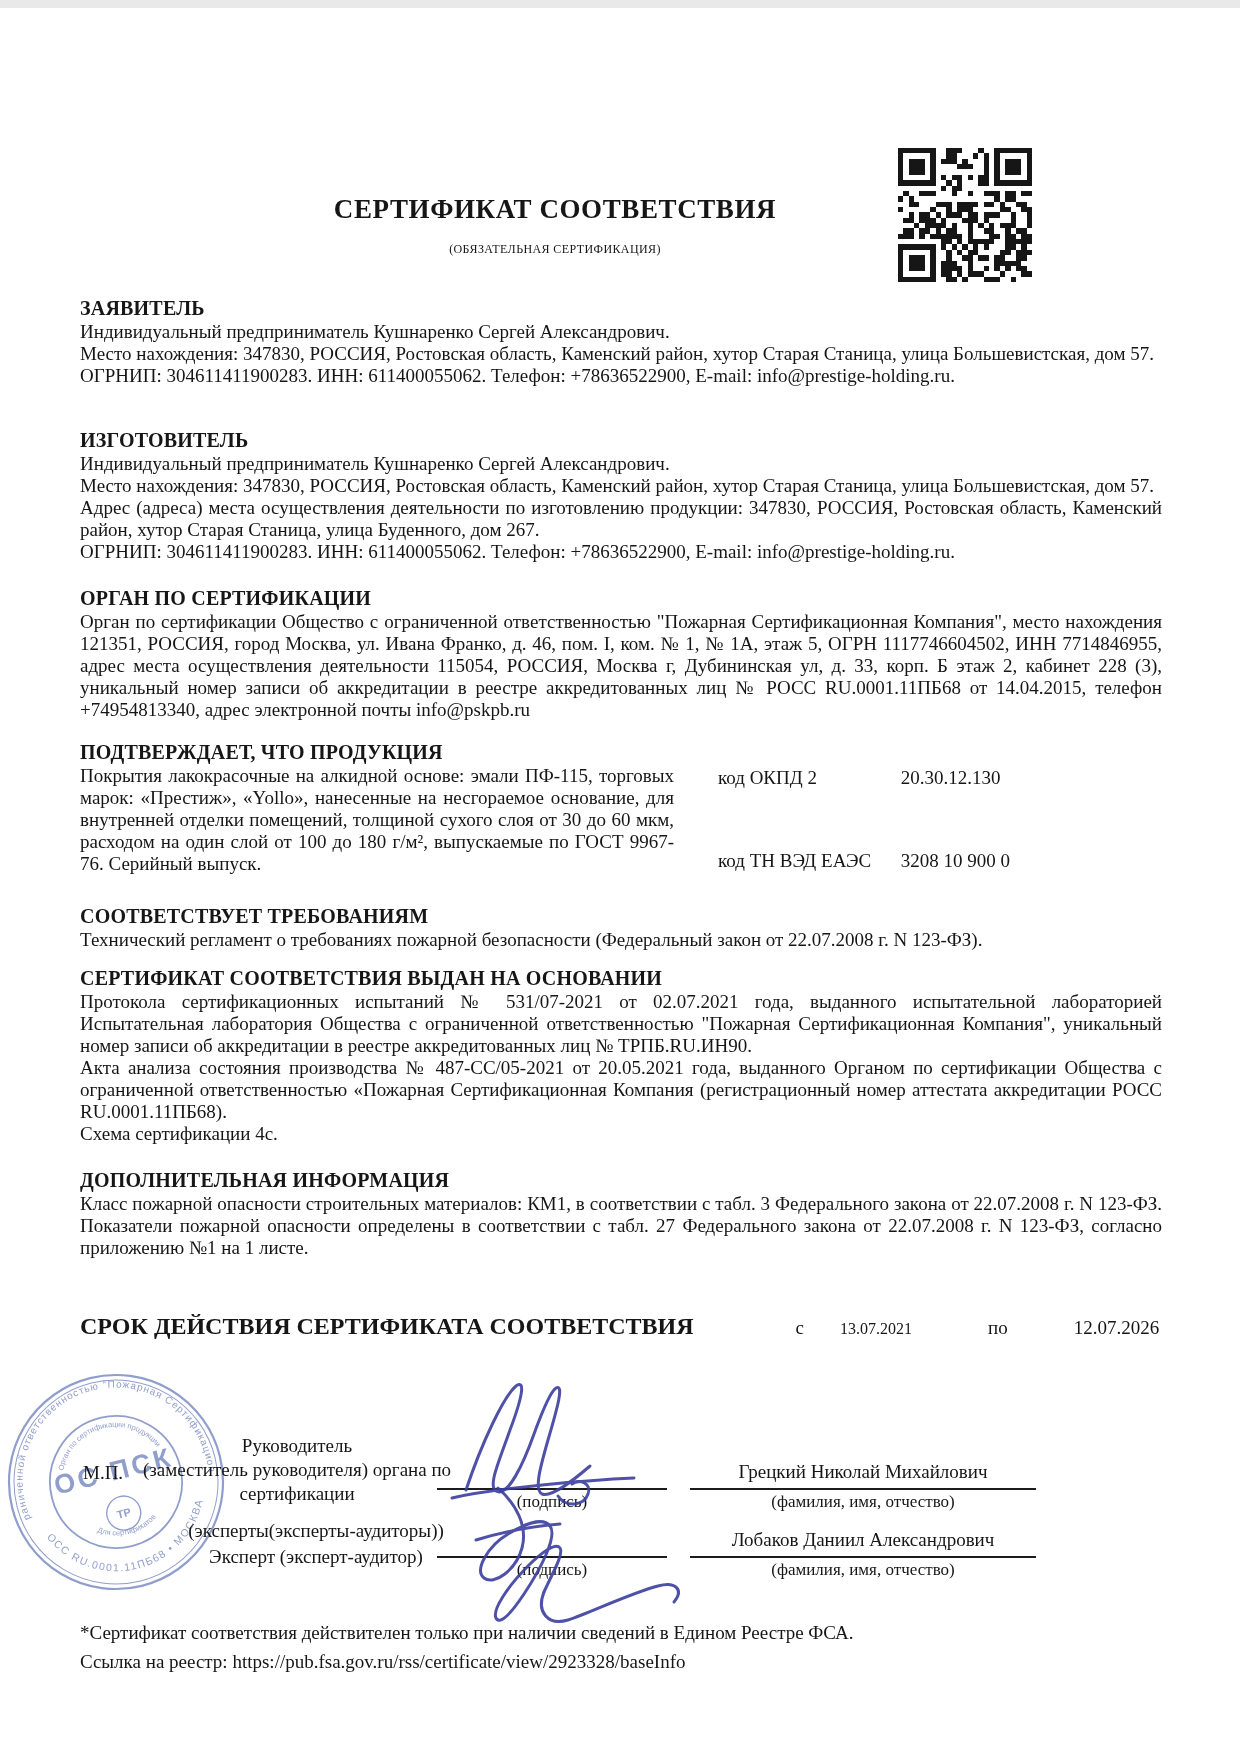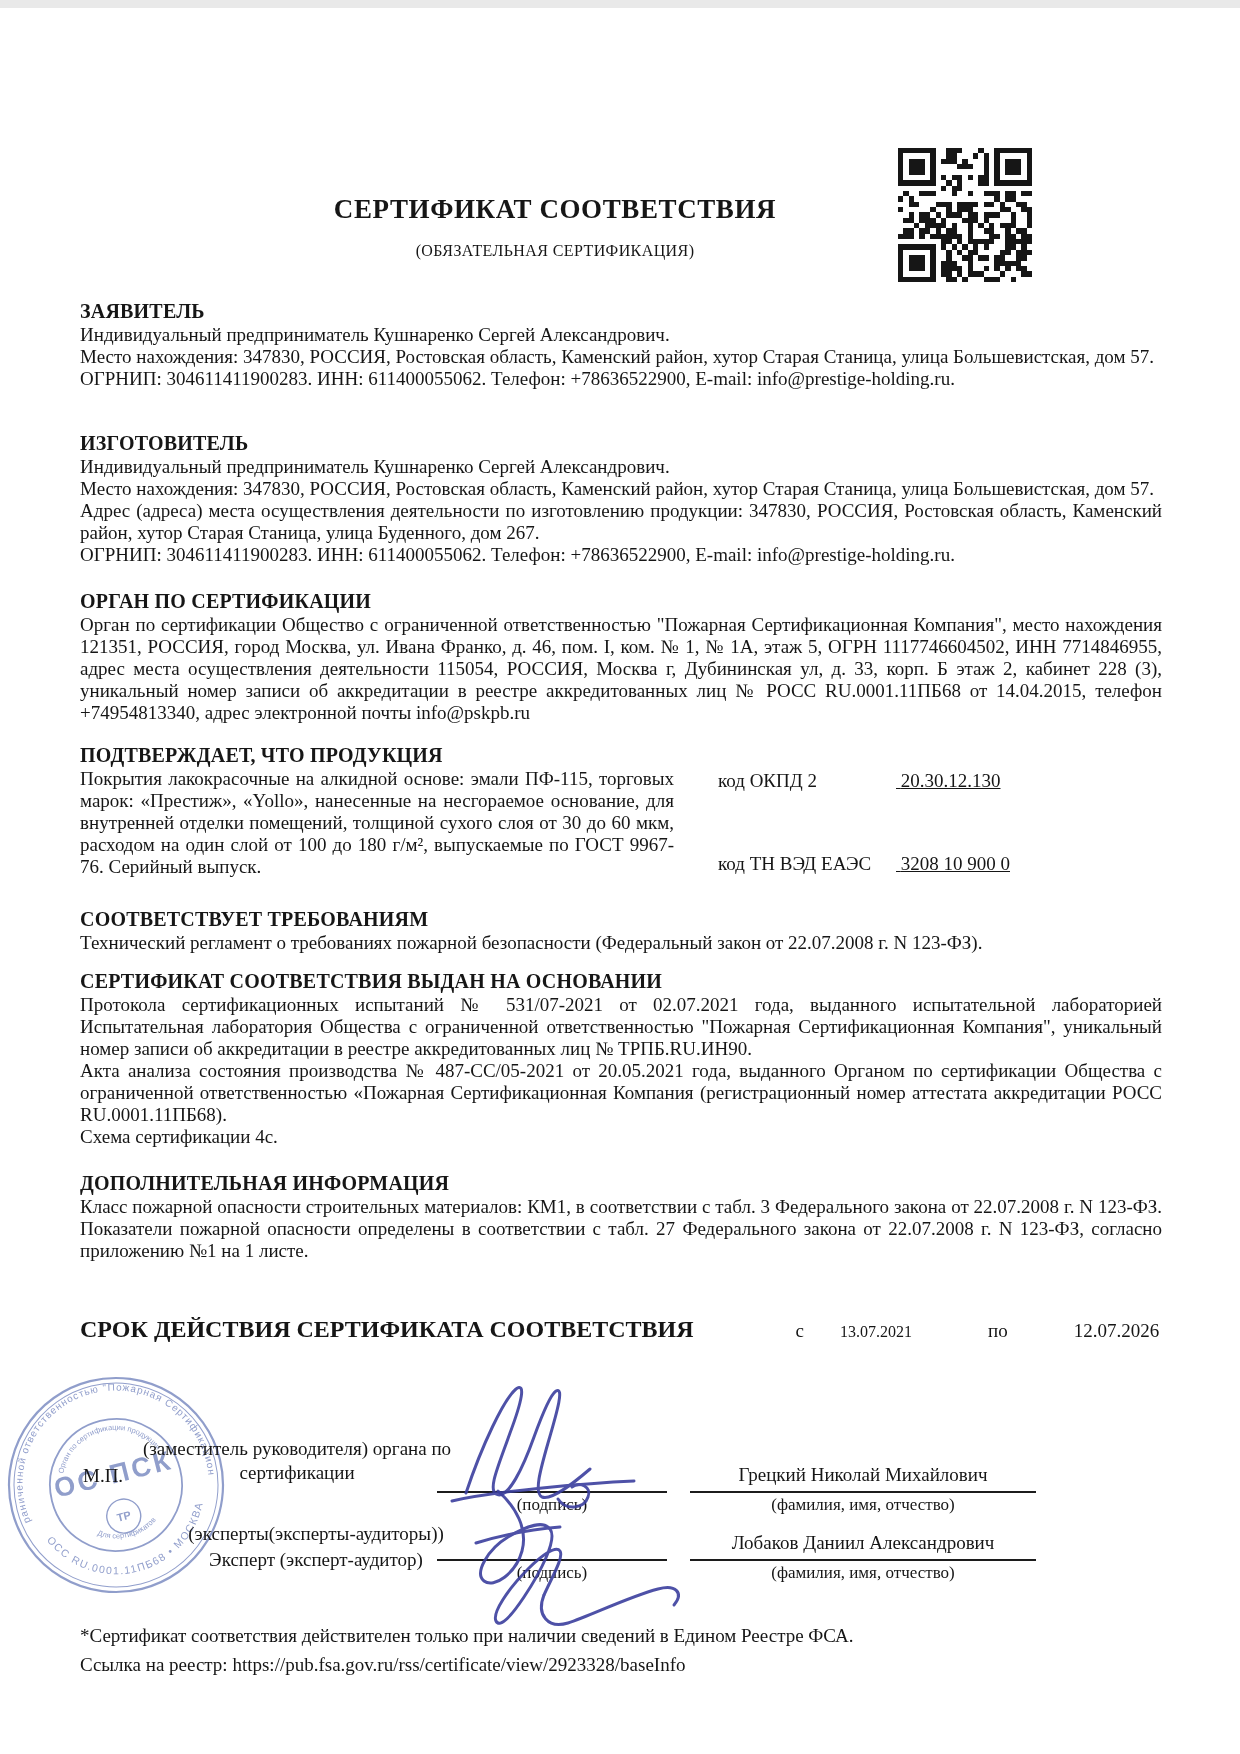--- a/index.html
+++ b/index.html
@@ -3,40 +3,40 @@
 <meta charset="utf-8">
 <style>
   html,body{margin:0;padding:0;background:#e9e9e9;}
   .page{position:relative;width:1240px;height:1754px;background:#ffffff;margin:8px auto;
         font-family:"Liberation Serif","DejaVu Serif",serif;color:#161616;overflow:hidden;}
   .content{position:absolute;left:80px;top:186px;width:1082px;}
 
   
   .head-block{width:950px;text-align:center;}
   .doc-title{font-size:27px;font-weight:bold;letter-spacing:.6px;}
-  .doc-subtitle{margin-top:17px;font-size:16px;letter-spacing:.4px;}
+  .doc-subtitle{margin-top:17px;font-size:12px;letter-spacing:.4px;}
   .doc-number{margin-top:16px;font-size:21px;font-weight:bold;}
   .doc-number span{border-bottom:2.5px solid #111;padding-bottom:2px;letter-spacing:.4px;}
 
   
   .qr{position:absolute;left:898px;top:140px;width:134px;height:134px;}
 
   
   .sec{margin:0;}
   .sec h2{margin:0;font-size:20px;font-weight:bold;letter-spacing:.2px;line-height:26px;}
   .ln,.para{font-size:19px;line-height:22px;margin:0;}
   .para{text-align:justify;}
   .sec-applicant{margin-top:38px;}
   .sec-manufacturer{margin-top:40px;}
   .sec-body{margin-top:22px;}
   .sec-product{margin-top:18px;}
   .prod-flex{display:flex;align-items:stretch;}
   .prod-left{width:594px;}
   .prod-right{flex:1;padding-left:44px;display:flex;flex-direction:column;
-              justify-content:space-between;padding-top:2px;padding-bottom:3px;box-sizing:border-box;text-decoration:underline;}
+              justify-content:space-between;padding-top:2px;padding-bottom:3px;box-sizing:border-box;}
   .code-row{font-size:19px;white-space:nowrap;}
   .code-row .lbl{display:inline-block;min-width:178px;}
   .sec-req{margin-top:28px;}
   .sec-basis{margin-top:14px;}
   .sec-add{margin-top:22px;}
 
   
   .validity{margin-top:34px;display:flex;align-items:baseline;}
   .validity h2{flex:0 0 auto;}
   .validity .from-lbl{margin-left:102px;font-size:19px;}
@@ -394,20 +394,21 @@
             <text font-size="10.5" letter-spacing="1.5"><textPath href="#arcBottom" startOffset="50%" text-anchor="middle">РОСС RU.0001.11ПБ68 • МОСКВА •</textPath></text>
             <text font-size="7.5"><textPath href="#arcInTop" startOffset="50%" text-anchor="middle">Орган по сертификации продукции</textPath></text>
             <text font-size="7.5"><textPath href="#arcInBottom" startOffset="50%" text-anchor="middle">Для сертификатов</textPath></text>
             <text x="0" y="-2" font-size="27" font-weight="bold" letter-spacing="3" text-anchor="middle">ОС ПСК</text>
             <text x="0" y="36" font-size="11" font-weight="bold" text-anchor="middle">ТР</text>
           </g>
         </g>
       </svg>
 
       <div class="abs role-head">
+        <div>Руководитель</div>
         <div>(заместитель руководителя) органа по</div>
         <div>сертификации</div>
       </div>
       <div class="abs mp">М.П.</div>
 
       <div class="abs sigline sig1-line"></div>
       <div class="abs cap cap1">(подпись)</div>
       <div class="abs name1">Грецкий Николай Михайлович</div>
       <div class="abs sigline name1-line"></div>
       <div class="abs cap ncap1">(фамилия, имя, отчество)</div>

